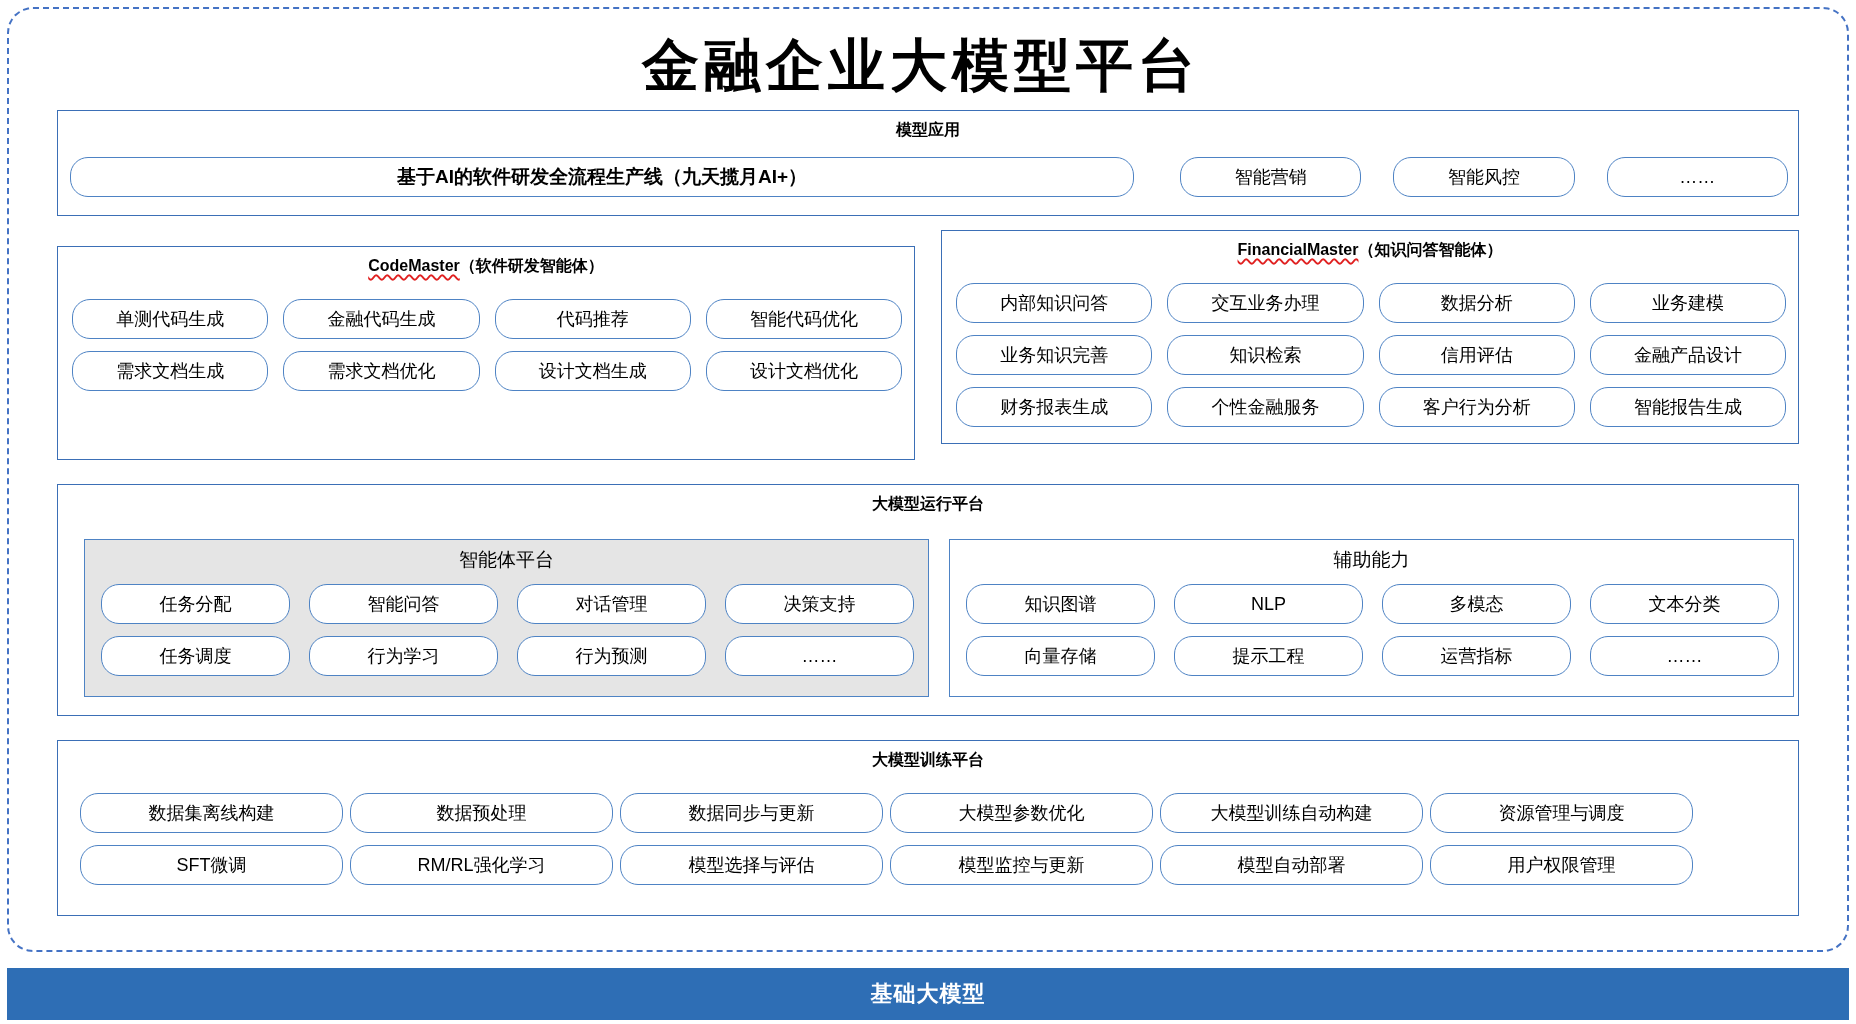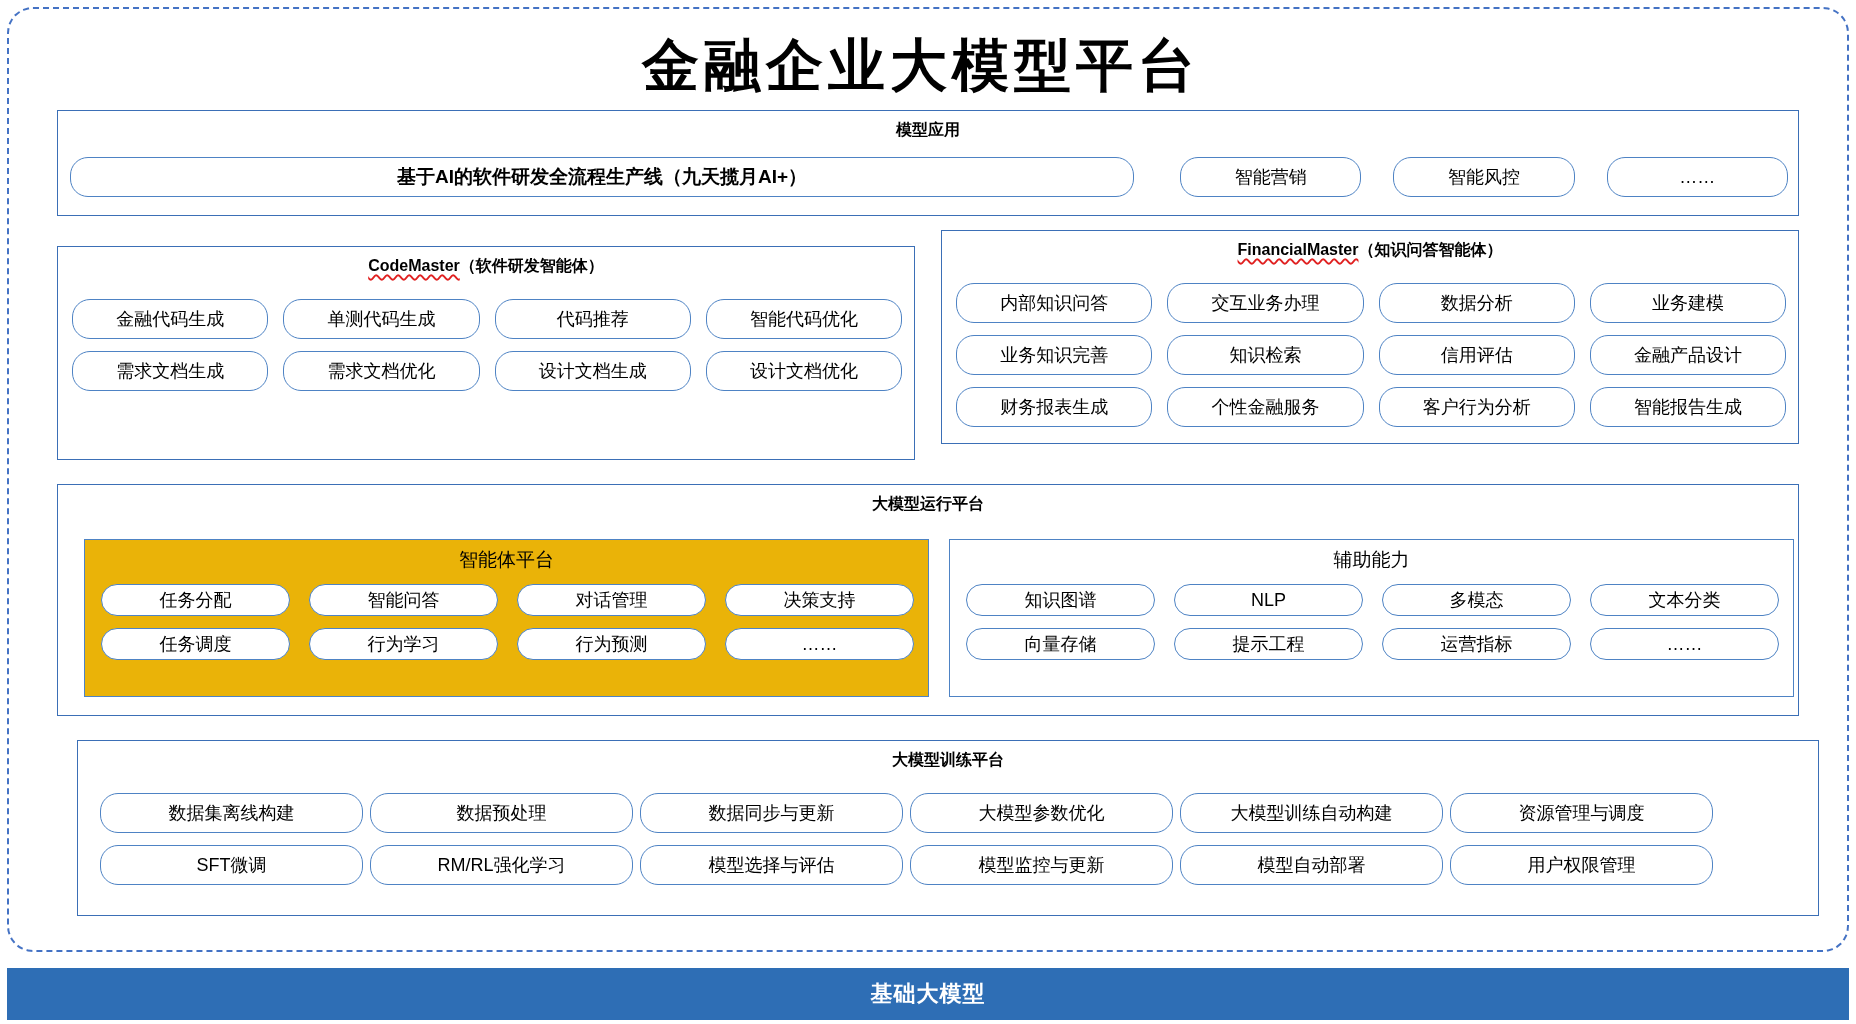--- a/index.html
+++ b/index.html
@@ -117,38 +117,38 @@
   }
   .agent-grid .row { gap: 15px; }
   .agent-grid .chip { width: 197px; height: 40px; }
 
   
   #runtime { left: 57px; top: 484px; width: 1742px; height: 232px; }
   #agent-platform {
     position: absolute; left: 26px; top: 54px;
     width: 845px; height: 158px;
     border: 1.3px solid #4e83c4;
-    background: #eab308;
+    background: #e5e5e5;
   }
   #aux-capability {
     position: absolute; left: 891px; top: 54px;
     width: 845px; height: 158px;
     border: 1.3px solid #4e83c4;
     background: #ffffff;
   }
   .sub-grid {
     position: absolute; left: 16px; top: 44px;
     width: 813px;
     display: flex; flex-direction: column; gap: 12px;
   }
   .sub-grid .row { gap: 19px; }
-  .sub-grid .chip { width: 189px; height: 32px; }
-
-  
-  #training { left: 57px; top: 740px; width: 1742px; height: 176px; margin-left: 20px; }
+  .sub-grid .chip { width: 189px; height: 40px; }
+
+  
+  #training { left: 57px; top: 740px; width: 1742px; height: 176px; }
   .train-grid {
     position: absolute; left: 22px; top: 52px;
     width: 1698px;
     display: flex; flex-direction: column; gap: 12px;
   }
   .train-grid .row { gap: 7px; }
   .train-grid .chip { width: 263px; height: 40px; }
 
   
   #foundation {
@@ -181,22 +181,22 @@
       <div class="chip small-chip">智能营销</div>
       <div class="chip small-chip">智能风控</div>
       <div class="chip small-chip">……</div>
     </div>
   </div>
 
   <div class="section" id="codemaster">
     <div class="section-title"><span class="spell">CodeMaster</span><span>（软件研发智能体）</span></div>
     <div class="agent-grid">
       <div class="row">
+        <div class="chip">单测代码生成</div>
         <div class="chip">金融代码生成</div>
-        <div class="chip">单测代码生成</div>
         <div class="chip">代码推荐</div>
         <div class="chip">智能代码优化</div>
       </div>
       <div class="row">
         <div class="chip">需求文档生成</div>
         <div class="chip">需求文档优化</div>
         <div class="chip">设计文档生成</div>
         <div class="chip">设计文档优化</div>
       </div>
     </div>

